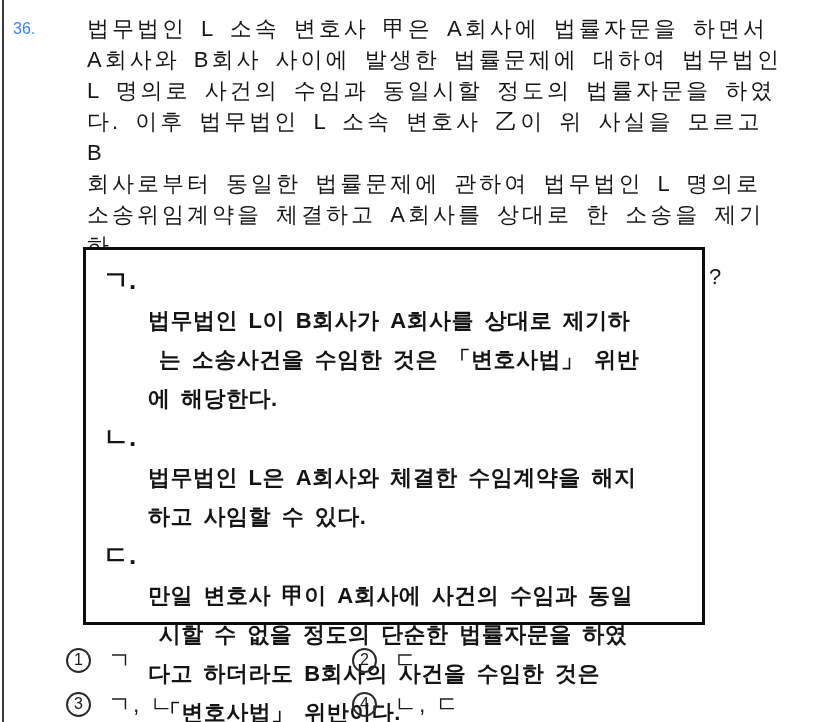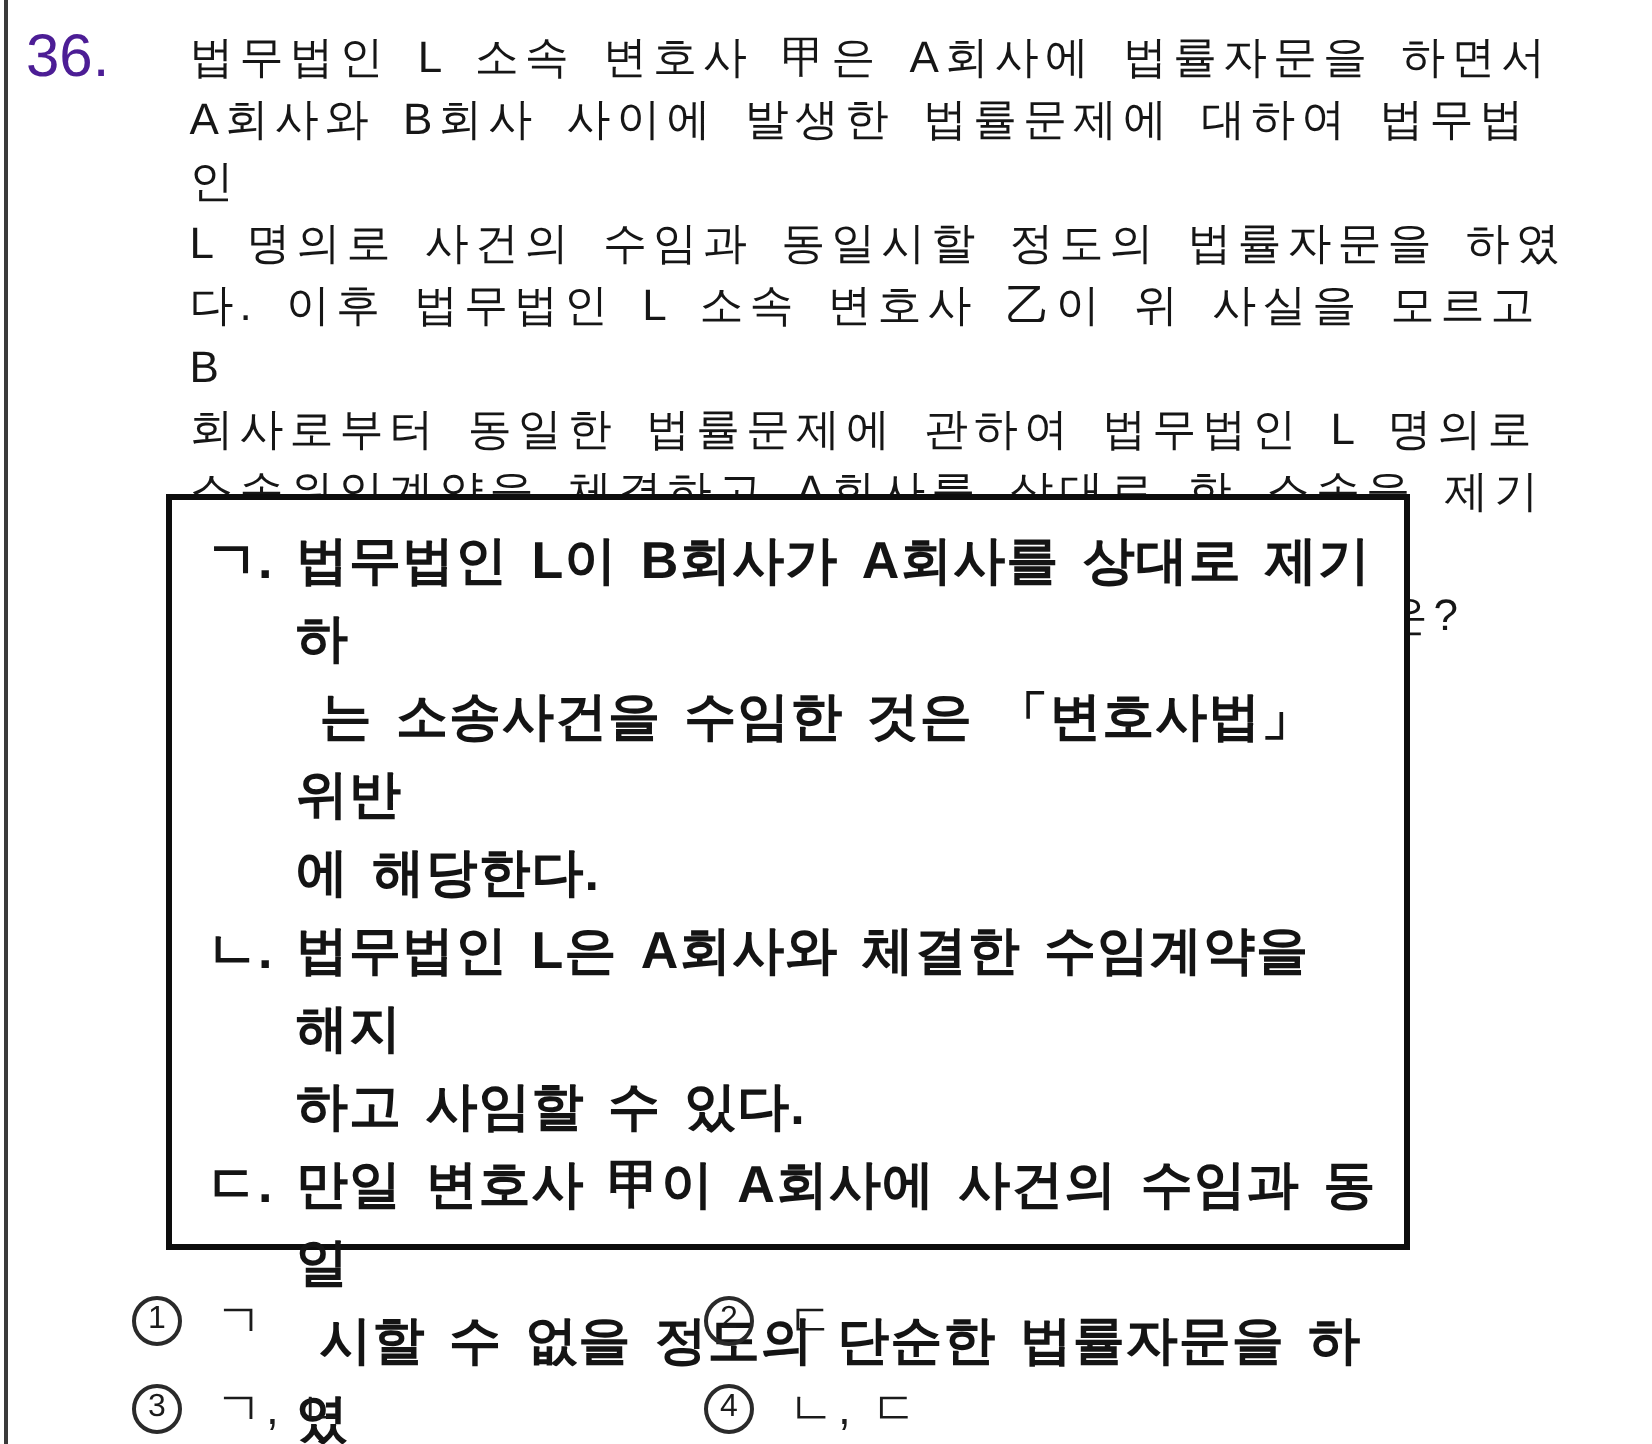--- a/index.html
+++ b/index.html
@@ -28,25 +28,24 @@
   .question {
     position: absolute;
     left: 13px;
     top: 13px;
     width: 770px;
     display: flex;
     align-items: flex-start;
   }
   .qnum {
     flex: 0 0 34px;
-    font-size: 30px;
+    font-size: 16px;
     line-height: 31px;
     letter-spacing: 0;
-    color: #4c1d95;
-    text-align: right;
+    color: #3b82f6;
   }
   .qtext {
     flex: 1 1 auto;
     font-size: 22px;
     line-height: 31px;
     letter-spacing: 3px;
     word-spacing: 5px;
     white-space: pre-line;
     color: #161616;
     margin-left: 40px;
@@ -69,27 +68,28 @@
   }
   .stmt .marker {
     flex: 0 0 45px;
     font-size: 26px;
     line-height: 39px;
     font-weight: 600;
     color: #141414;
   }
   .stmt .stext {
     flex: 1 1 auto;
-    font-size: 26px;
+    font-size: 22px;
     line-height: 39px;
     font-weight: 600;
     letter-spacing: 0.5px;
     word-spacing: 4px;
     white-space: pre-wrap;
     color: #141414;
+    margin-top: 40px;
   }
   
   .options {
     position: absolute;
     left: 66px;
     top: 648px;
     width: 700px;
     display: grid;
     grid-template-columns: 286px auto;
     grid-row-gap: 20px;

